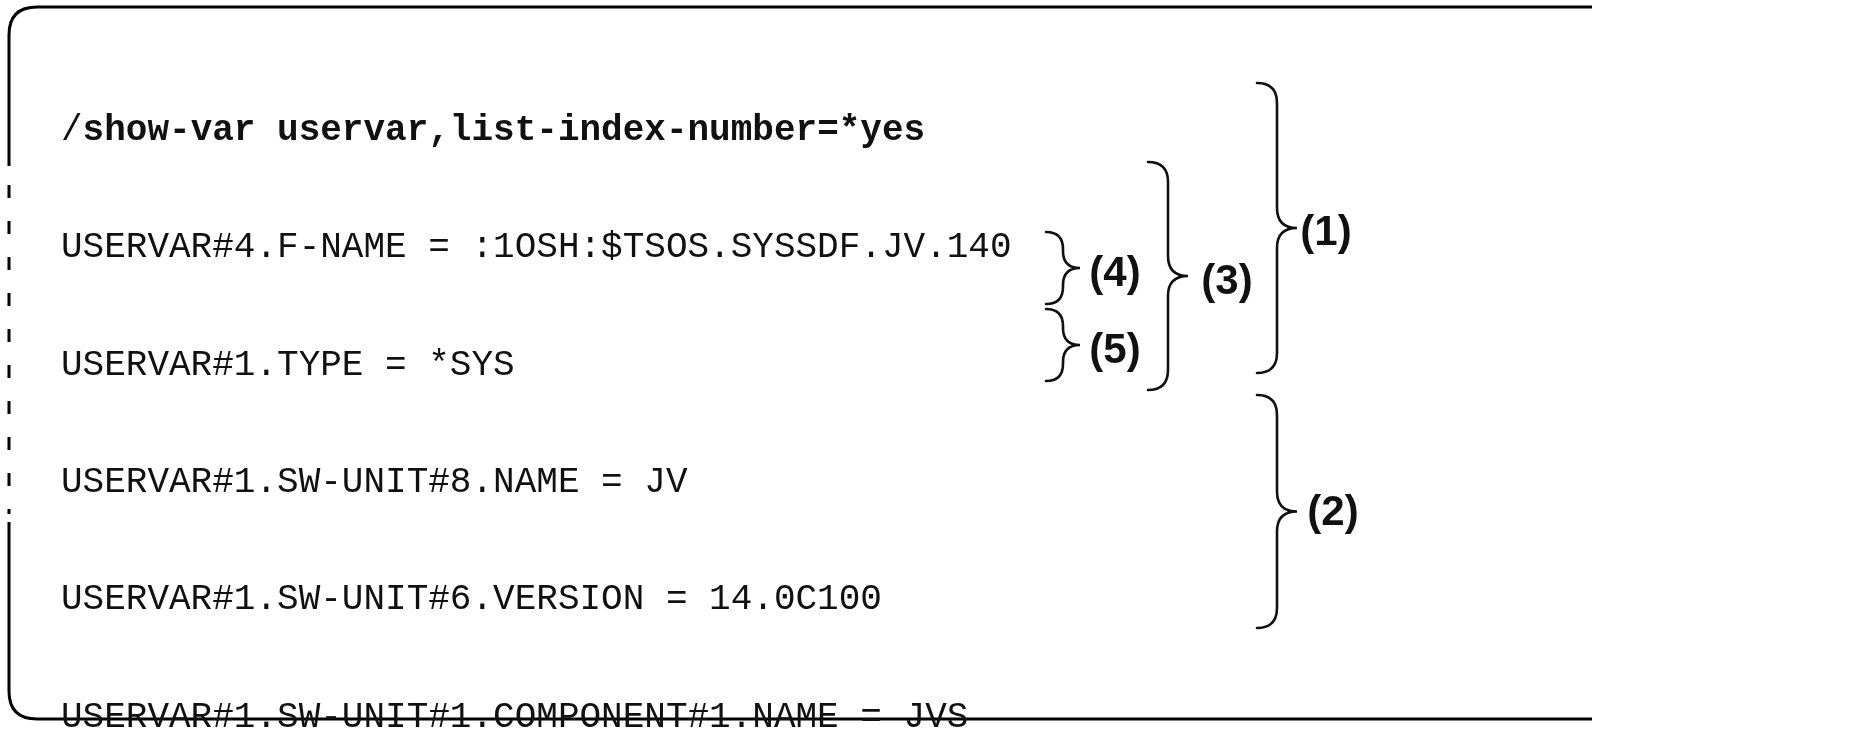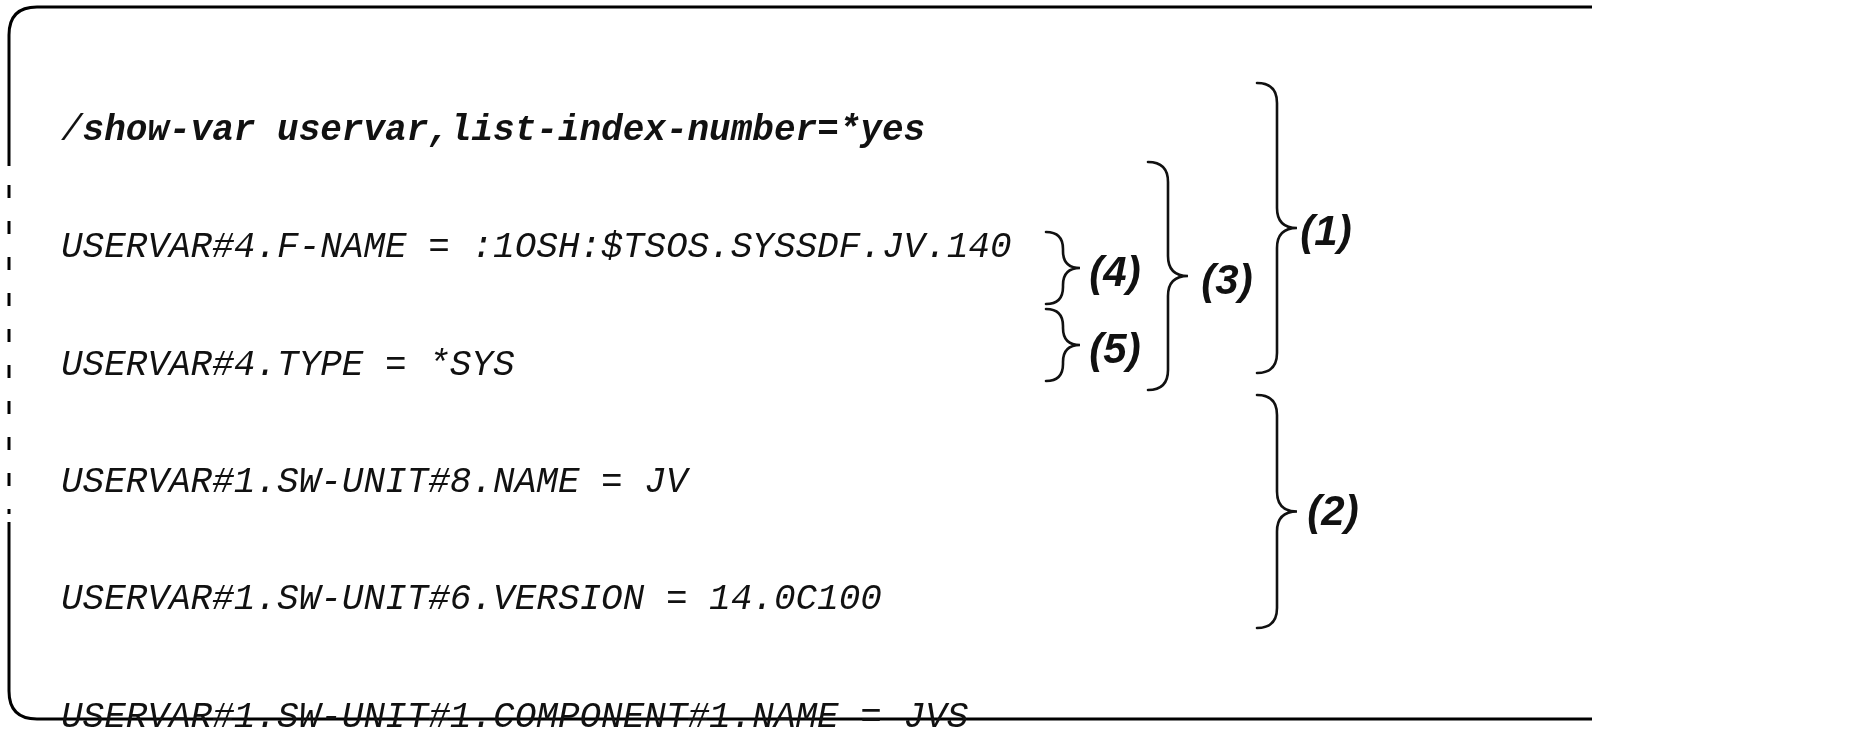--- a/index.html
+++ b/index.html
@@ -7,21 +7,20 @@
     padding: 0;
     background: #ffffff;
   }
   .canvas {
     position: relative;
     width: 1592px;
     height: 730px;
     background: #ffffff;
     overflow: hidden;
     font-family: "Liberation Mono", monospace;
-    font-style: italic;
   }
   .overlay {
     position: absolute;
     left: 0;
     top: 0;
     width: 1865px;
     height: 730px;
   }
   .console {
     position: absolute;
@@ -72,21 +71,21 @@
     <path d="M 1148 162 Q 1168 162 1168 182 L 1168 256 Q 1168 276 1188 276 Q 1168 276 1168 296 L 1168 370 Q 1168 390 1148 390" fill="none" stroke="#111111" stroke-width="2.6" stroke-linecap="round"></path>
 
     <path d="M 1046 232 Q 1063 232 1063 249 L 1063 251 Q 1063 268 1080 268 Q 1063 268 1063 285 L 1063 287 Q 1063 304 1046 304" fill="none" stroke="#111111" stroke-width="2.6" stroke-linecap="round"></path>
 
     <path d="M 1046 309 Q 1063 309 1063 326 L 1063 328 Q 1063 345 1080 345 Q 1063 345 1063 362 L 1063 364 Q 1063 381 1046 381" fill="none" stroke="#111111" stroke-width="2.6" stroke-linecap="round"></path>
   </svg>
 
   <div class="console">
     <div class="line cmd"><span class="prompt">/</span><span class="cmdtext">show-var uservar,list-index-number=*yes</span></div>
     <div class="line">USERVAR#4.F-NAME = :1OSH:$TSOS.SYSSDF.JV.140</div>
-    <div class="line">USERVAR#4.TYPE = *SYS</div>
+    <div class="line">USERVAR#1.TYPE = *SYS</div>
     <div class="line">USERVAR#1.SW-UNIT#8.NAME = JV</div>
     <div class="line">USERVAR#1.SW-UNIT#6.VERSION = 14.0C100</div>
     <div class="line">USERVAR#1.SW-UNIT#1.COMPONENT#1.NAME = JVS</div>
     
     
     
     
     
     
     

